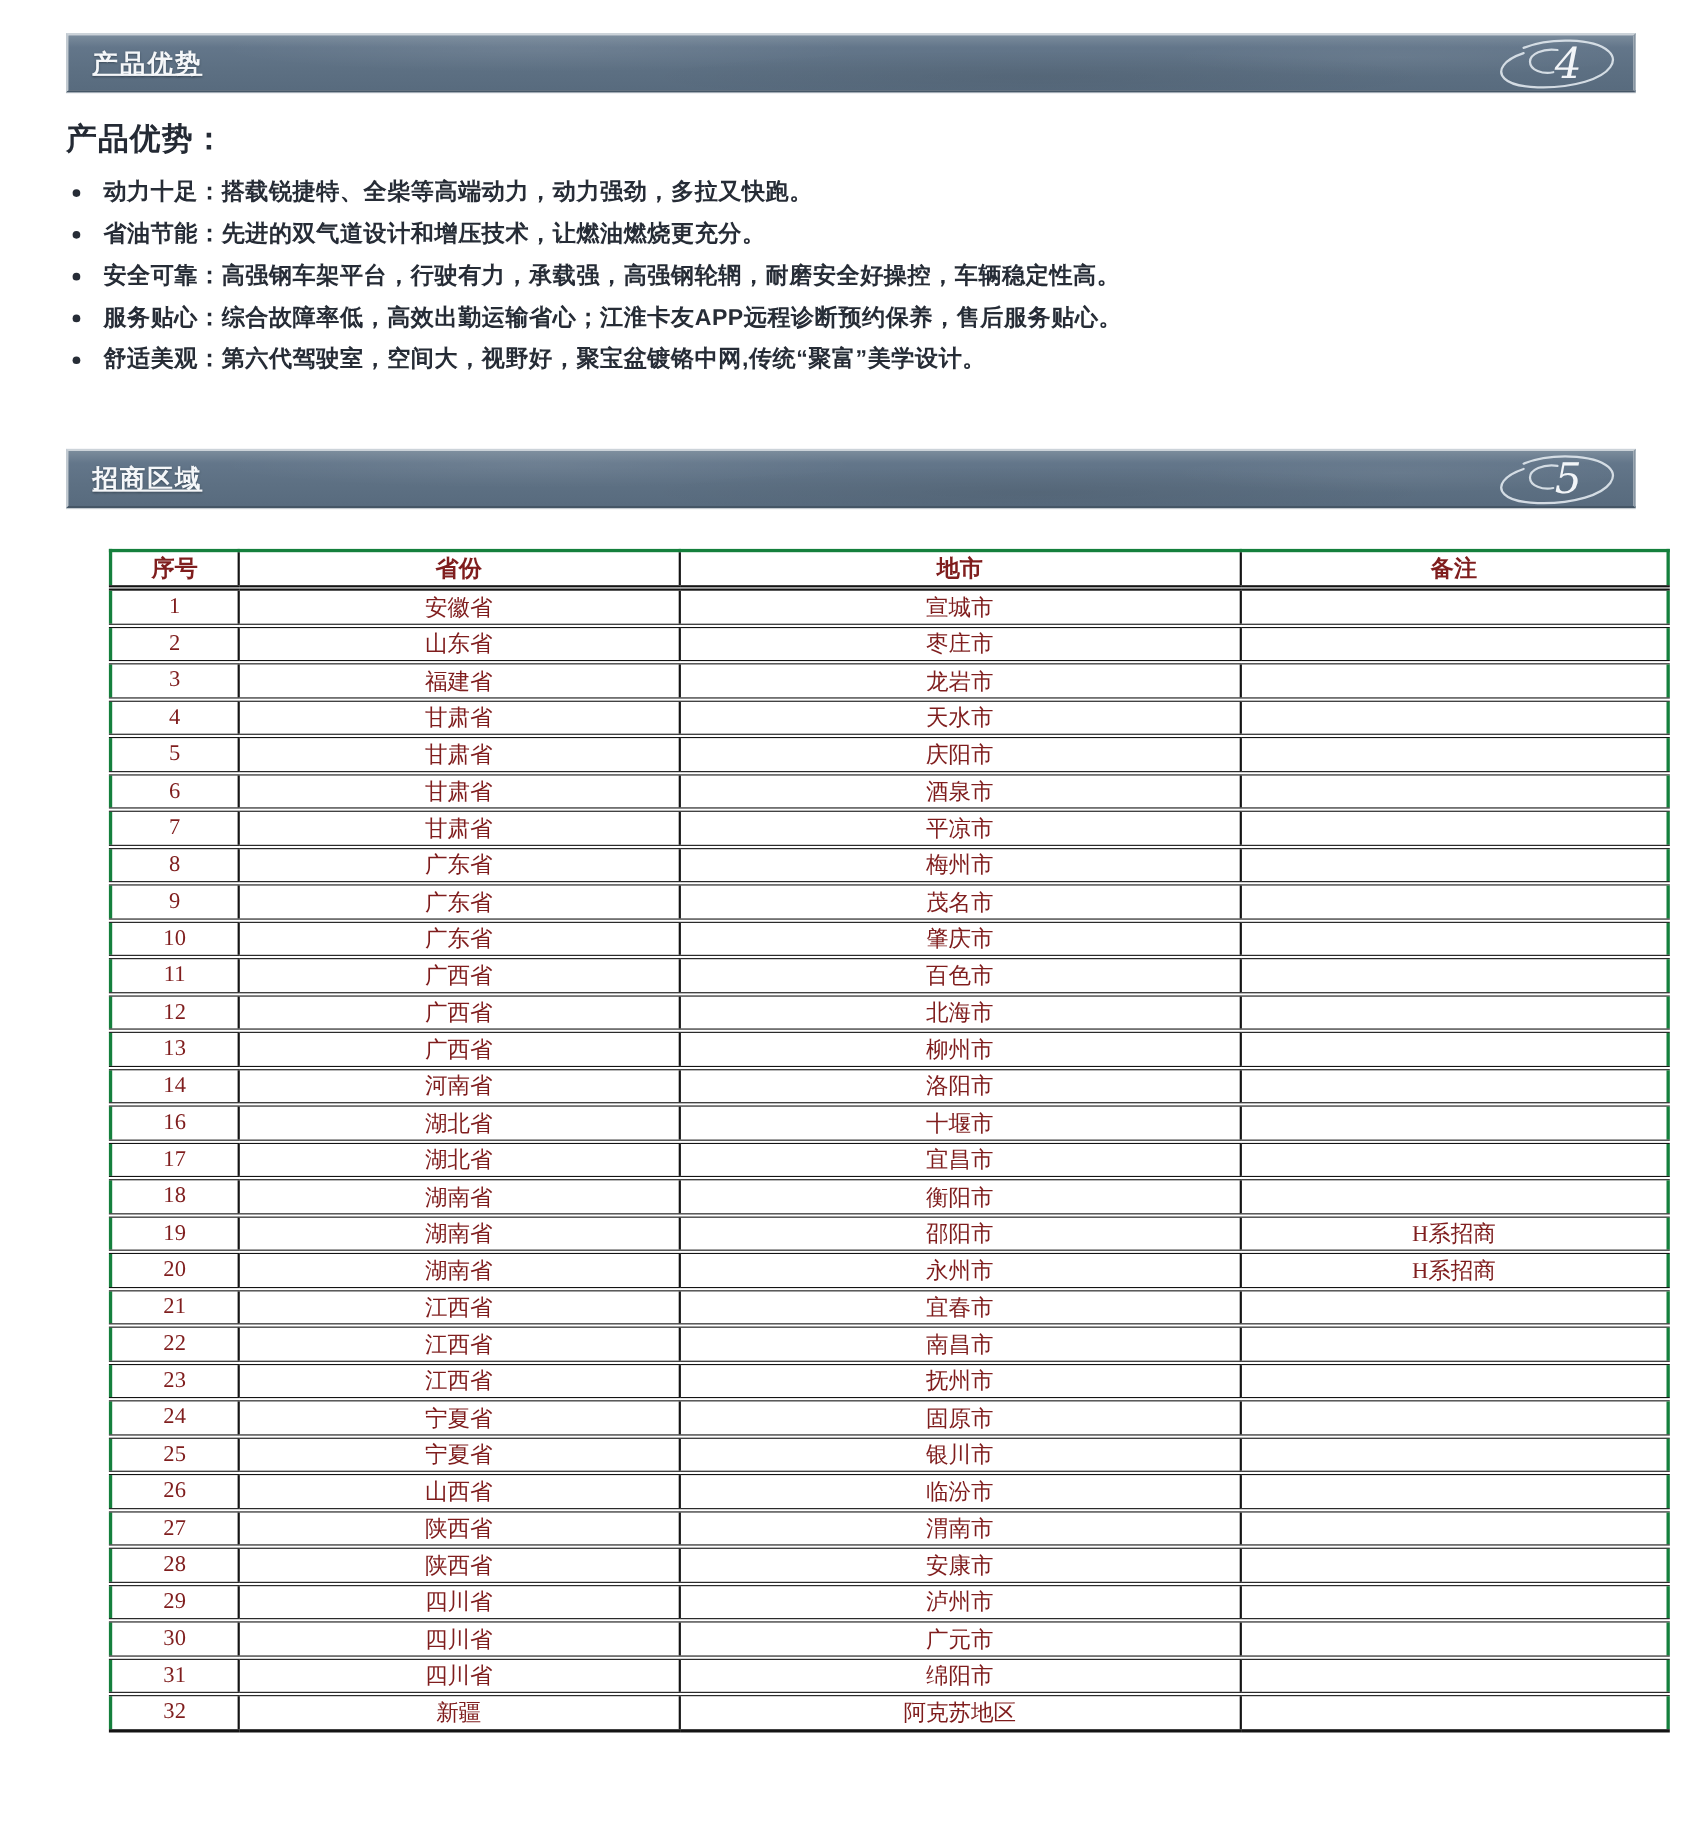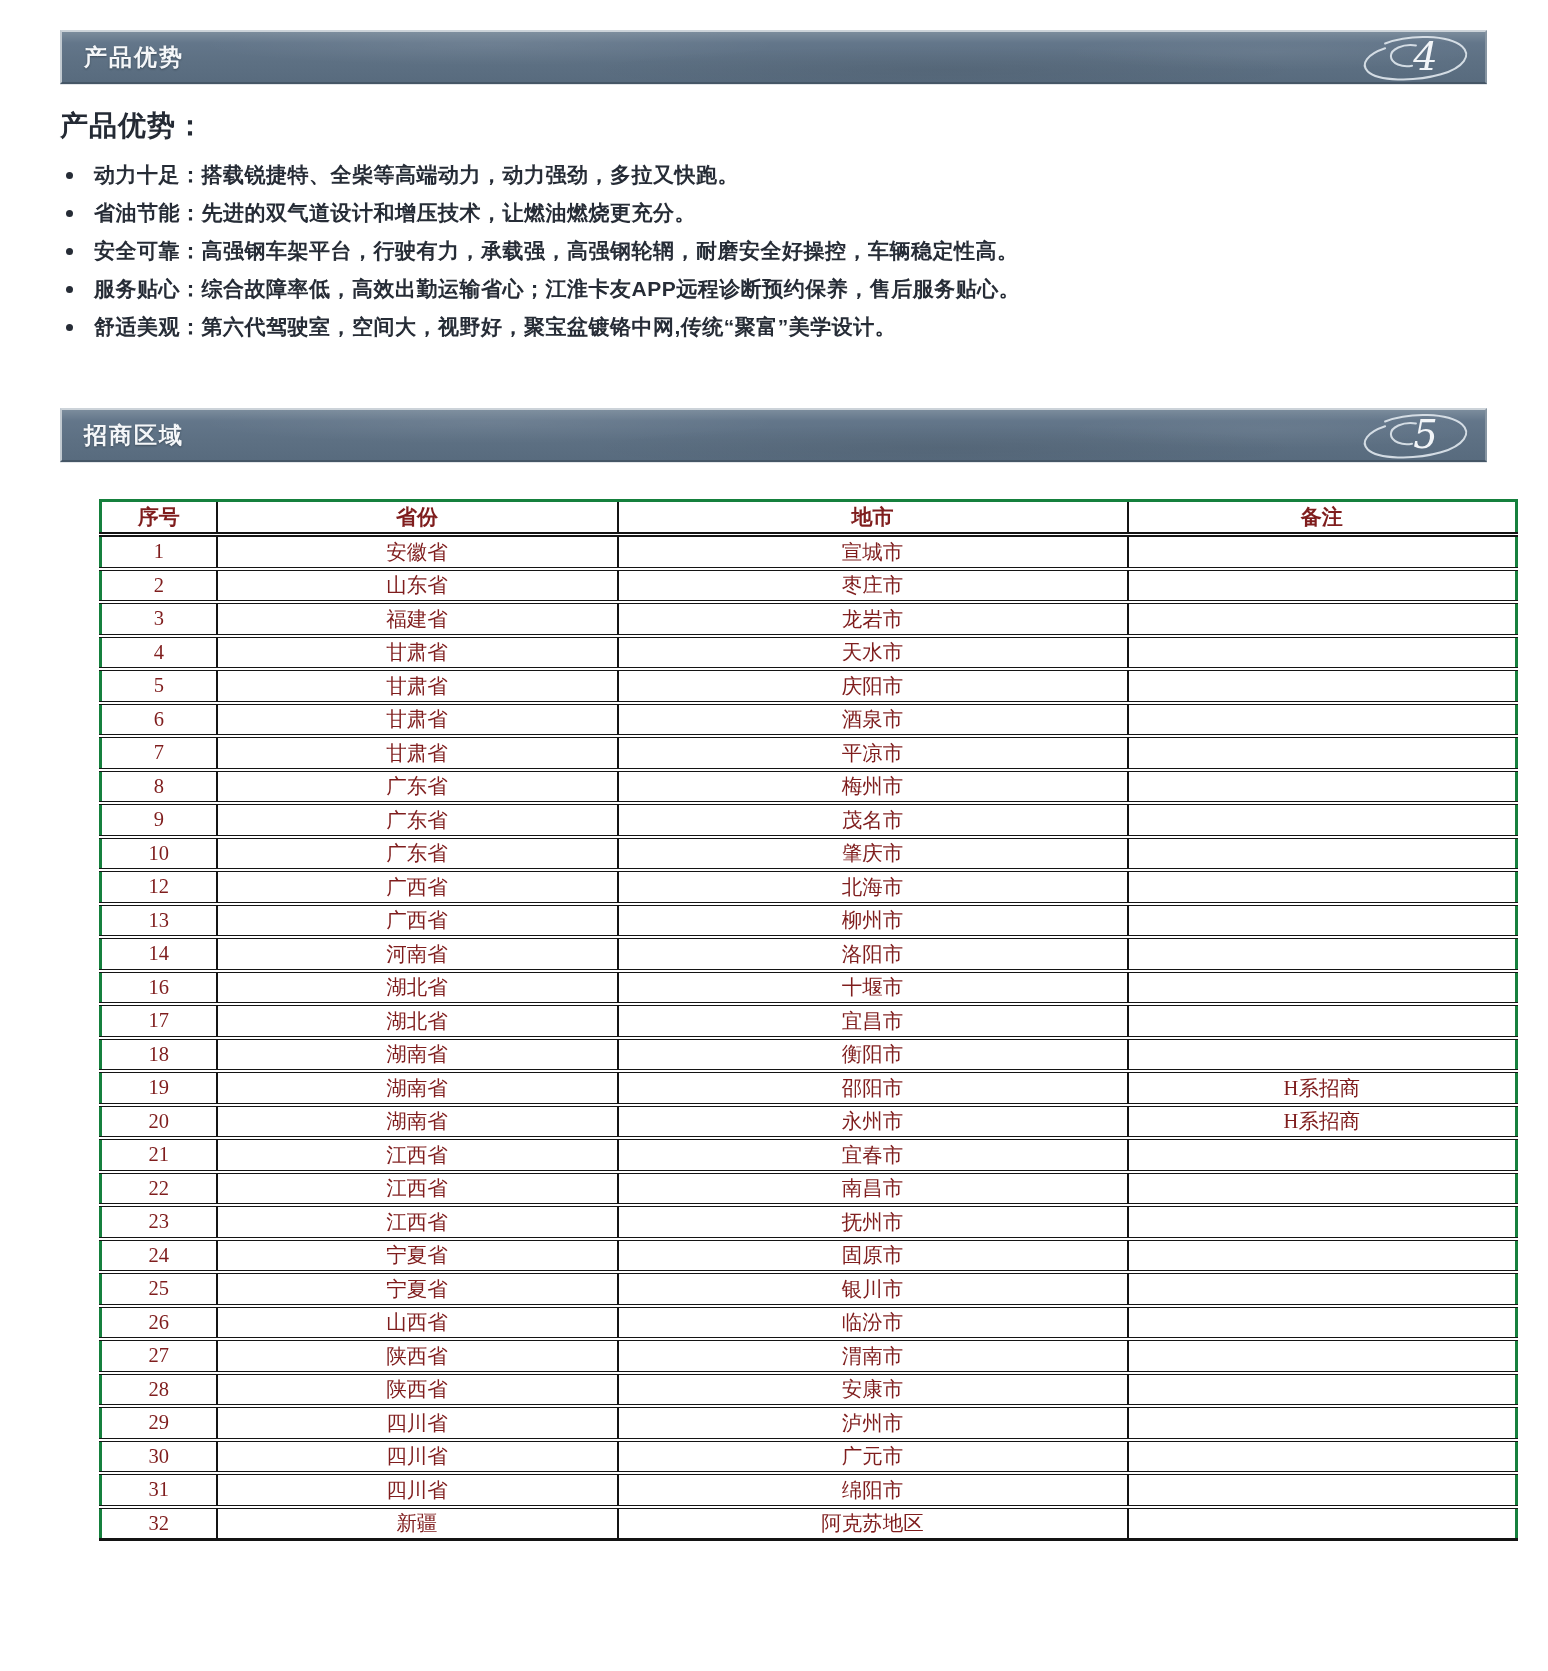--- a/index.html
+++ b/index.html
@@ -27,20 +27,21 @@
       linear-gradient(180deg, #7b8c9c 0%, #63768a 22%, #5d7083 60%, #586b7e 100%);
     display: flex; align-items: center;
   }
   .banner-1 { margin-top: 30px; }
   .banner-2 { margin-top: 70px; }
   .banner-title {
     padding-left: 22px;
     font-size: 23px; font-weight: 700; letter-spacing: 2px;
     color: #f5f7f9;
     text-shadow: 0 1px 2px rgba(20,30,40,0.45);
+    text-decoration: underline;
   }
   .badge {
     position: absolute; right: 12px; top: 50%;
     width: 118px; height: 52px; margin-top: -26px;
   }
   .badge svg { width: 118px; height: 52px; display: block; }
   .badge path { fill: none; stroke: #dde5eb; stroke-width: 2.1; stroke-linecap: round; opacity: 0.92; }
   .badge text {
     fill: #f2f5f8;
     font-family: "DejaVu Serif", serif;
@@ -226,20 +227,26 @@
           <td>茂名市</td>
           <td></td>
         </tr>
         <tr>
           <td>10</td>
           <td>广东省</td>
           <td>肇庆市</td>
           <td></td>
         </tr>
         <tr>
+          <td>11</td>
+          <td>广西省</td>
+          <td>百色市</td>
+          <td></td>
+        </tr>
+        <tr>
           <td>12</td>
           <td>广西省</td>
           <td>北海市</td>
           <td></td>
         </tr>
         <tr>
           <td>13</td>
           <td>广西省</td>
           <td>柳州市</td>
           <td></td>

